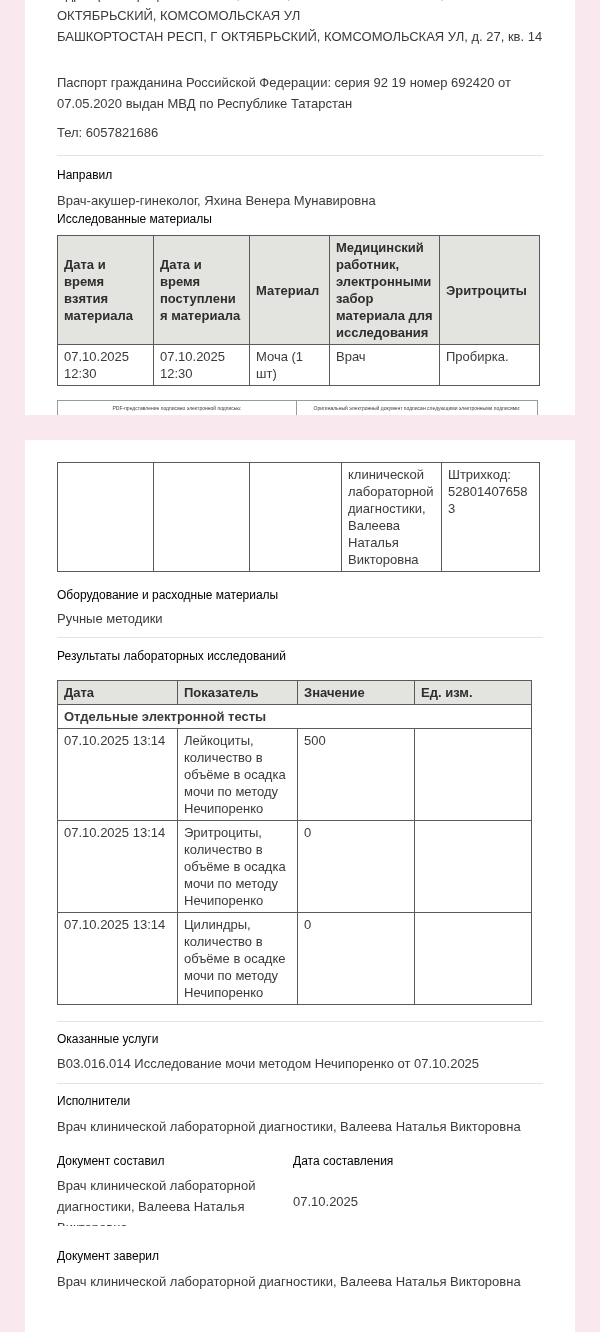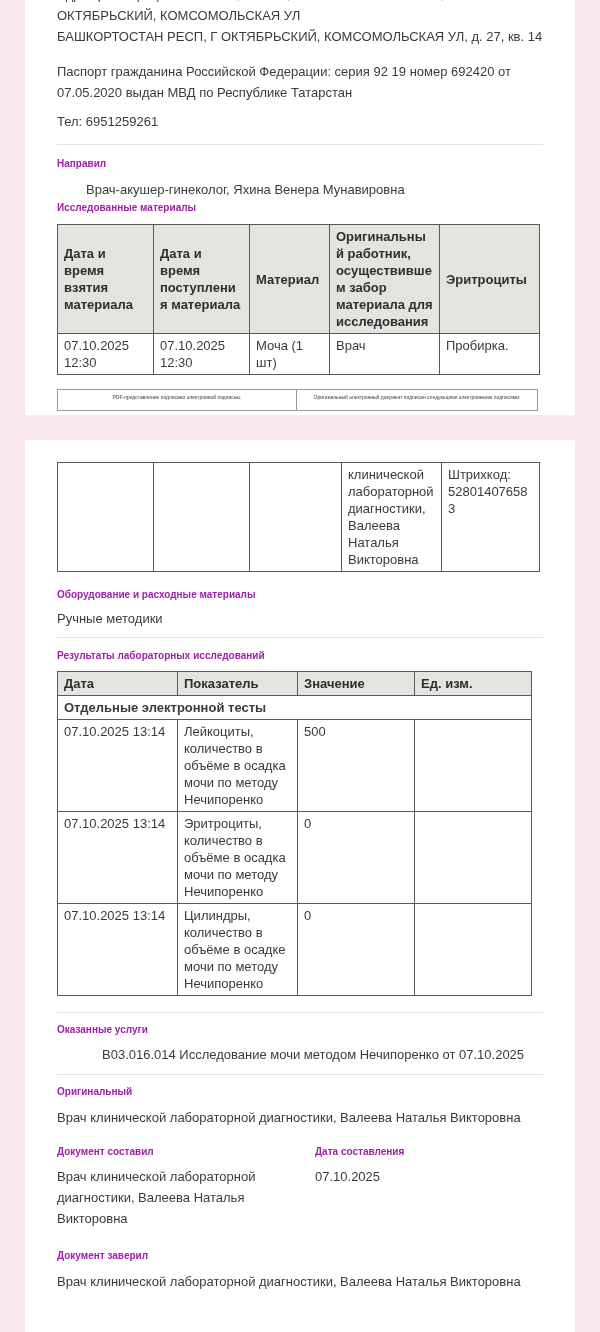--- a/index.html
+++ b/index.html
@@ -13,80 +13,80 @@
     position:absolute;left:25px;width:550px;background:#ffffff;
     box-sizing:border-box;padding:0 32px;overflow:hidden;
   }
   .page1{top:0;height:415px;}
   .page2{top:440px;height:914px;}
   .page3{top:1226px;height:106px;}
 
   .body-text{font-size:13px;line-height:21px;margin:0;color:#3b3b3b;}
   .clip-top{margin-top:-16px;}
   .clip-top span{display:block;}
-  .section-label{font-size:10px;color:#a21caf;margin:0;line-height:16px;font-weight:bold;}
+  .section-label{font-size:12px;color:#000000;margin:0;line-height:16px;}
   .divider{border:none;border-top:1px solid #e3e3e3;margin:12px 0 0;}
 
   
   table{border-collapse:collapse;width:482px;table-layout:fixed;}
   th,td{
     border:1px solid #5a5a5a;vertical-align:top;text-align:left;
     padding:3px 6px;font-size:13px;line-height:17px;color:#3b3b3b;
     overflow-wrap:anywhere;word-break:break-word;
   }
   th{background:#e3e3e0;font-weight:bold;color:#2e2e2e;vertical-align:middle;}
   .group-row td{font-weight:bold;}
   .results-table{width:474px;}
   .cont-table td{height:88px;}
 
   
-  .two-col{display:grid;grid-template-columns:230px auto;column-gap:28px;}
+  .two-col{display:grid;grid-template-columns:230px auto;column-gap:6px;}
 
   
   .sigwrap{display:flex;width:482px;margin-top:14px;}
   .sigbox{border:1px solid #9a9a9a;box-sizing:border-box;padding:4px 5px 6px;background:#fff;}
   .sigbox.left{width:240px;}
   .sigbox.right{width:242px;margin-left:-1px;}
   .sighead{font-size:5px;line-height:7px;color:#3c3c3c;text-align:center;margin-bottom:3px;white-space:nowrap;overflow:hidden;}
 </style>
 </head>
 <body>
 
 <section class="page page1">
 
   <p class="body-text clip-top">
     <span>Адрес регистрации: РОССИЯ, 452613, БАШКОРТОСТАН РЕСП, Г ОКТЯБРЬСКИЙ, КОМСОМОЛЬСКАЯ УЛ</span>
     <span>БАШКОРТОСТАН РЕСП, Г ОКТЯБРЬСКИЙ, КОМСОМОЛЬСКАЯ УЛ, д. 27, кв. 14</span>
   </p>
 
-  <p class="body-text" style="margin-top:14px;">Паспорт гражданина Российской Федерации: серия 92 19 номер 692420 от 07.05.2020 выдан МВД по Республике Татарстан</p>
-
-  <p class="body-text" style="margin-top:8px;">Тел: 6951259261</p>
+  <p class="body-text" style="margin-top:25px;">Паспорт гражданина Российской Федерации: серия 92 19 номер 692420 от 07.05.2020 выдан МВД по Республике Татарстан</p>
+
+  <p class="body-text" style="margin-top:8px;">Тел: 6057821686</p>
 
   <hr class="divider">
 
   <p class="section-label" style="margin-top:11px;">Направил</p>
-  <p class="body-text" style="margin-top:7px;margin-left:29px;">Врач-акушер-гинеколог, Яхина Венера Мунавировна</p>
+  <p class="body-text" style="margin-top:7px;">Врач-акушер-гинеколог, Яхина Венера Мунавировна</p>
 
   <p class="section-label" style="">Исследованные материалы</p>
 
   <table class="mat-table" style="margin-top:8px;">
     <colgroup>
         <col style="width:96px">
         <col style="width:96px">
         <col style="width:80px">
         <col style="width:110px">
         <col style="width:100px">
       </colgroup>
     <thead>
       <tr>
         <th>Дата и время взятия материала</th>
         <th>Дата и время поступления материала</th>
         <th>Материал</th>
-        <th>Оригинальный работник, осуществившем забор материала для исследования</th>
+        <th>Медицинский работник, электронными забор материала для исследования</th>
         <th>Эритроциты</th>
       </tr>
     </thead>
     <tbody>
       <tr>
         <td>07.10.2025 12:30</td>
         <td>07.10.2025 12:30</td>
         <td>Моча (1 шт)</td>
         <td>Врач</td>
         <td>Пробирка.</td>
@@ -128,21 +128,21 @@
     </tbody>
   </table>
 
   <p class="section-label" style="margin-top:15px;">Оборудование и расходные материалы</p>
   <p class="body-text" style="margin-top:5px;">Ручные методики</p>
 
   <hr class="divider" style="margin-top:8px;">
 
   <p class="section-label" style="margin-top:10px;">Результаты лабораторных исследований</p>
 
-  <table class="results-table" style="margin-top:7px;">
+  <table class="results-table" style="margin-top:16px;">
     <colgroup>
         <col style="width:120px">
         <col style="width:120px">
         <col style="width:117px">
         <col style="width:117px">
       </colgroup>
     <thead>
       <tr>
         <th>Дата</th>
         <th>Показатель</th>
@@ -171,32 +171,32 @@
         <td>Цилиндры, количество в объёме в осадке мочи по методу Нечипоренко</td>
         <td>0</td>
         <td></td>
       </tr>
     </tbody>
   </table>
 
   <hr class="divider" style="margin-top:16px;">
 
   <p class="section-label" style="margin-top:9px;">Оказанные услуги</p>
-  <p class="body-text" style="margin-top:6px;margin-left:45px;">B03.016.014 Исследование мочи методом Нечипоренко от 07.10.2025</p>
+  <p class="body-text" style="margin-top:6px;">B03.016.014 Исследование мочи методом Нечипоренко от 07.10.2025</p>
 
   <hr class="divider" style="margin-top:9px;">
 
-  <p class="section-label" style="margin-top:9px;">Оригинальный</p>
+  <p class="section-label" style="margin-top:9px;">Исполнители</p>
   <p class="body-text" style="margin-top:7px;">Врач клинической лабораторной диагностики, Валеева Наталья Викторовна</p>
 
   <div class="two-col" style="margin-top:16px;">
     <p class="section-label">Документ составил</p>
     <p class="section-label">Дата составления</p>
     <p class="body-text" style="margin-top:6px;">Врач клинической лабораторной диагностики, Валеева Наталья Викторовна</p>
-    <p class="body-text" style="margin-top:6px;">07.10.2025</p>
+    <p class="body-text" style="margin-top:22px;">07.10.2025</p>
   </div>
 
 </section>
 
 <section class="page page3">
   <p class="section-label" style="margin-top:22px;">Документ заверил</p>
   <p class="body-text" style="margin-top:7px;">Врач клинической лабораторной диагностики, Валеева Наталья Викторовна</p>
 </section>
 
 </body></html>

